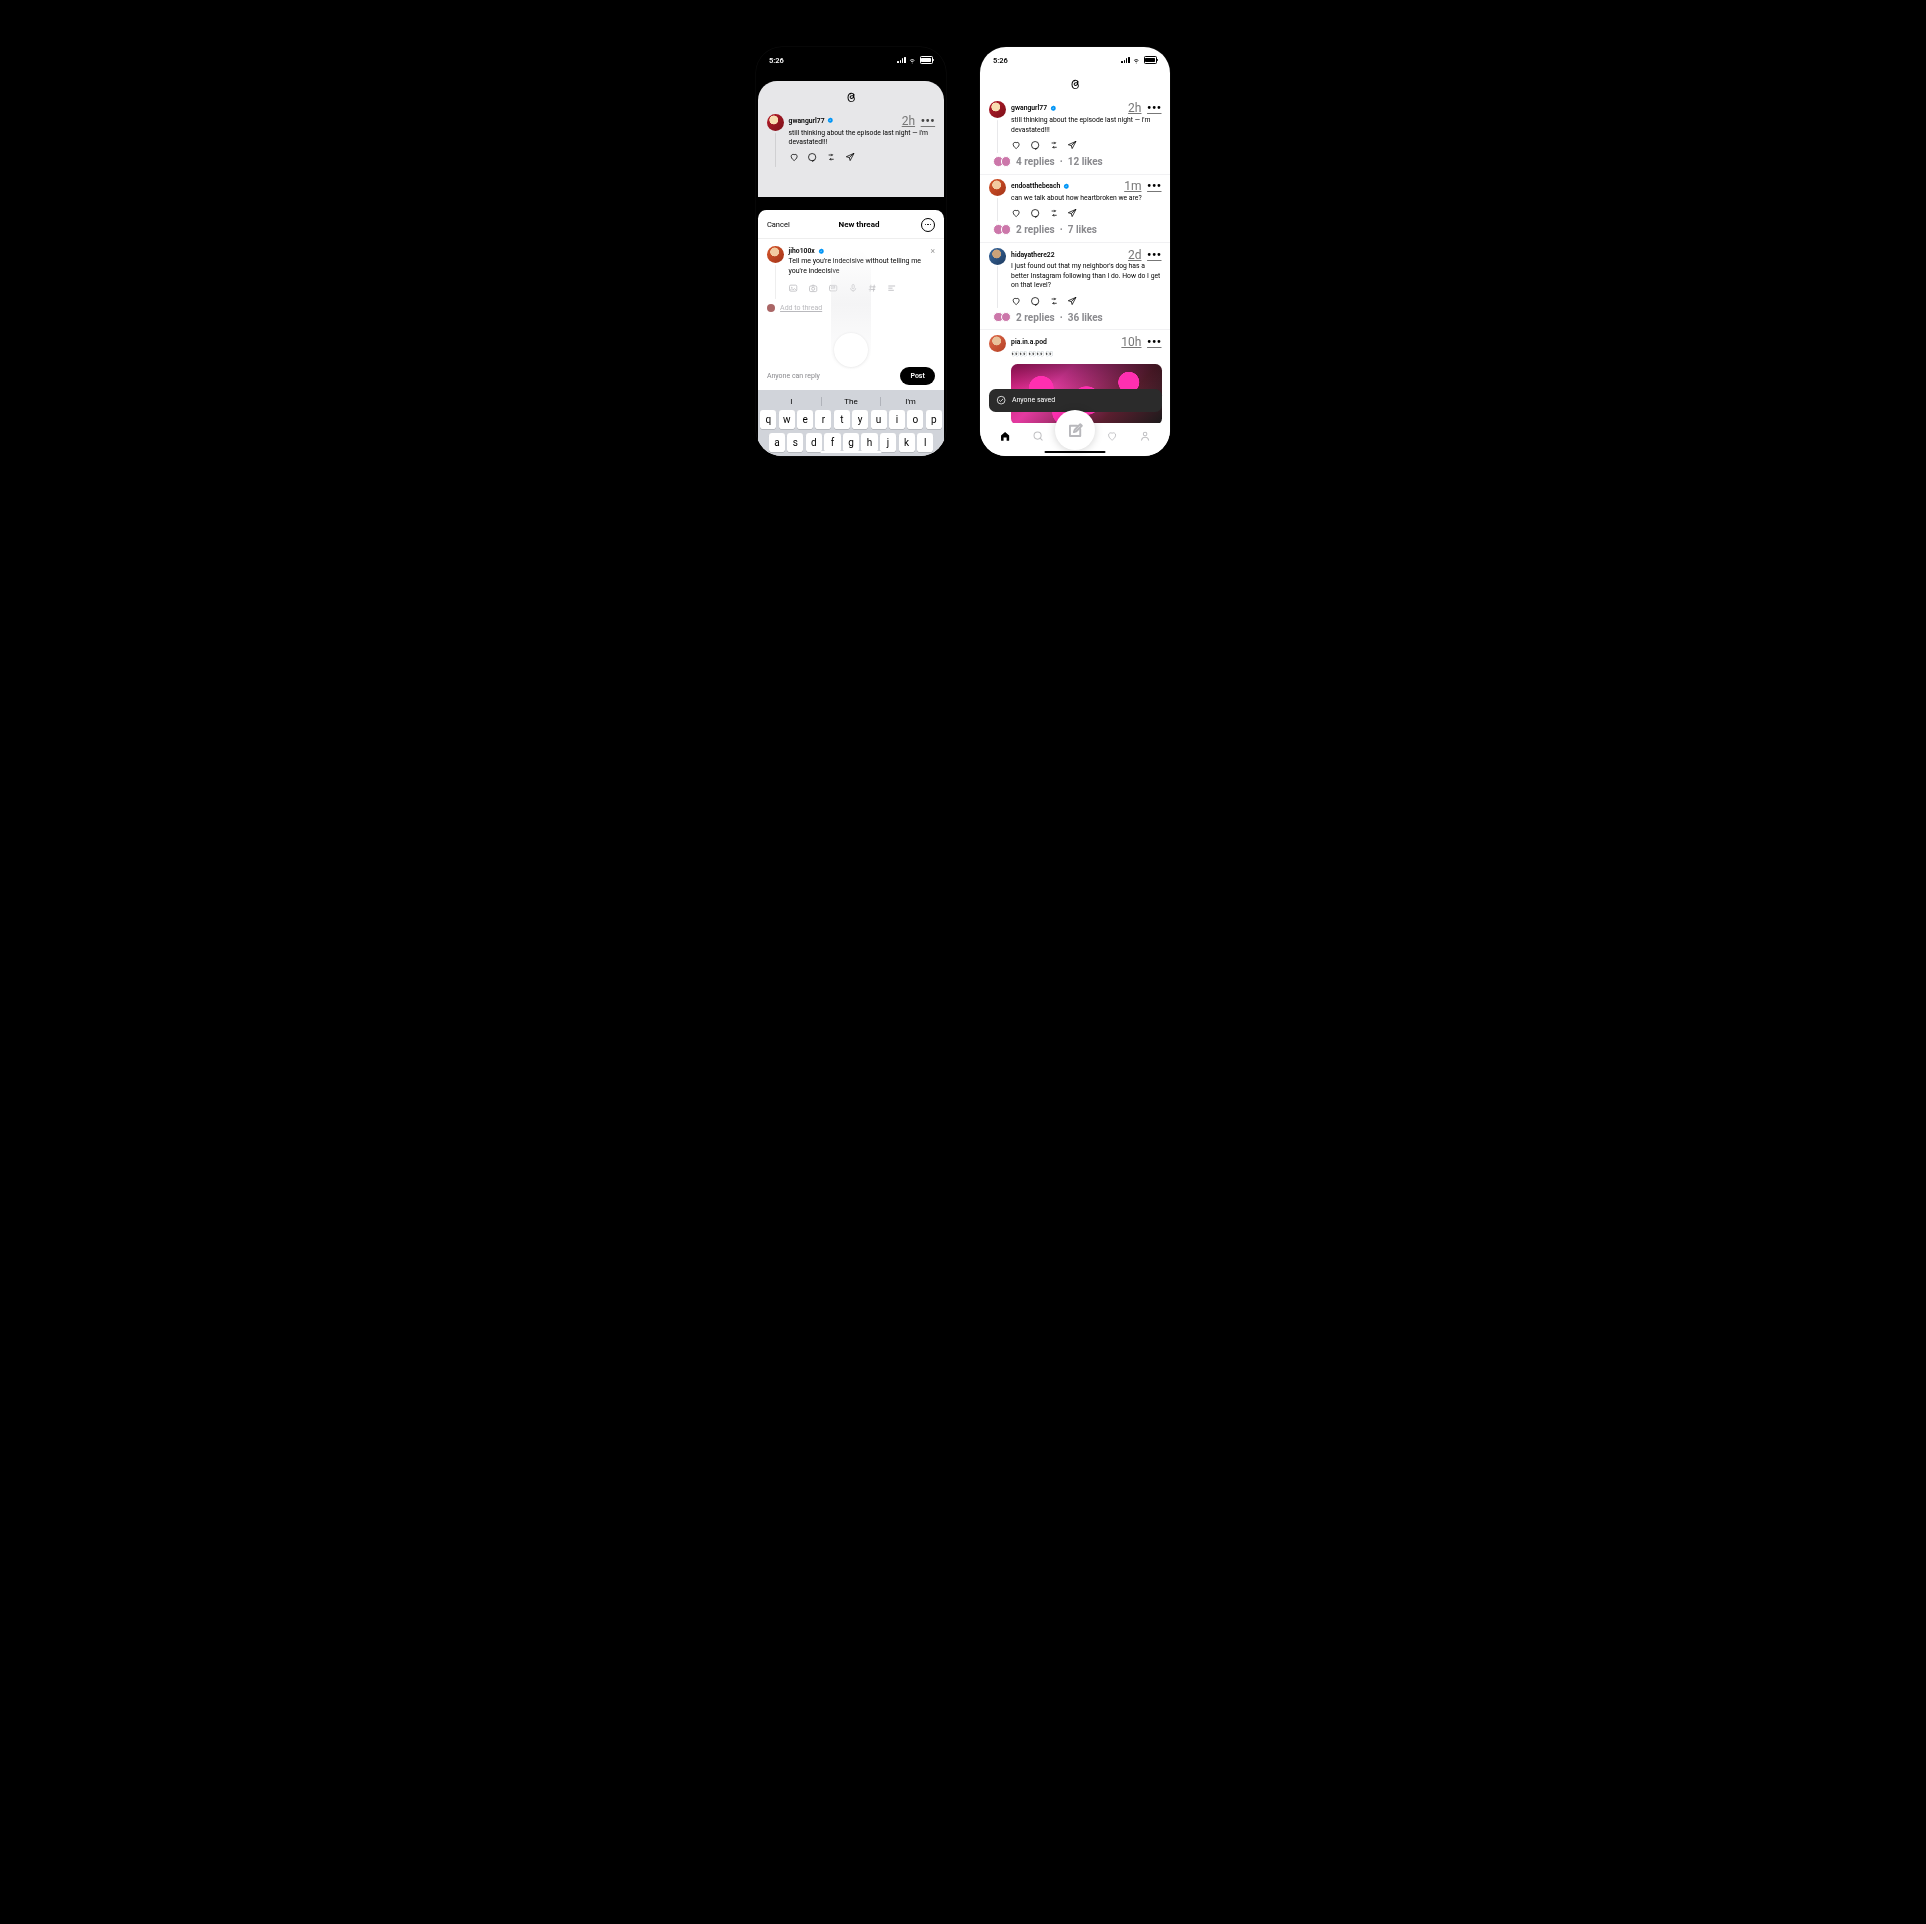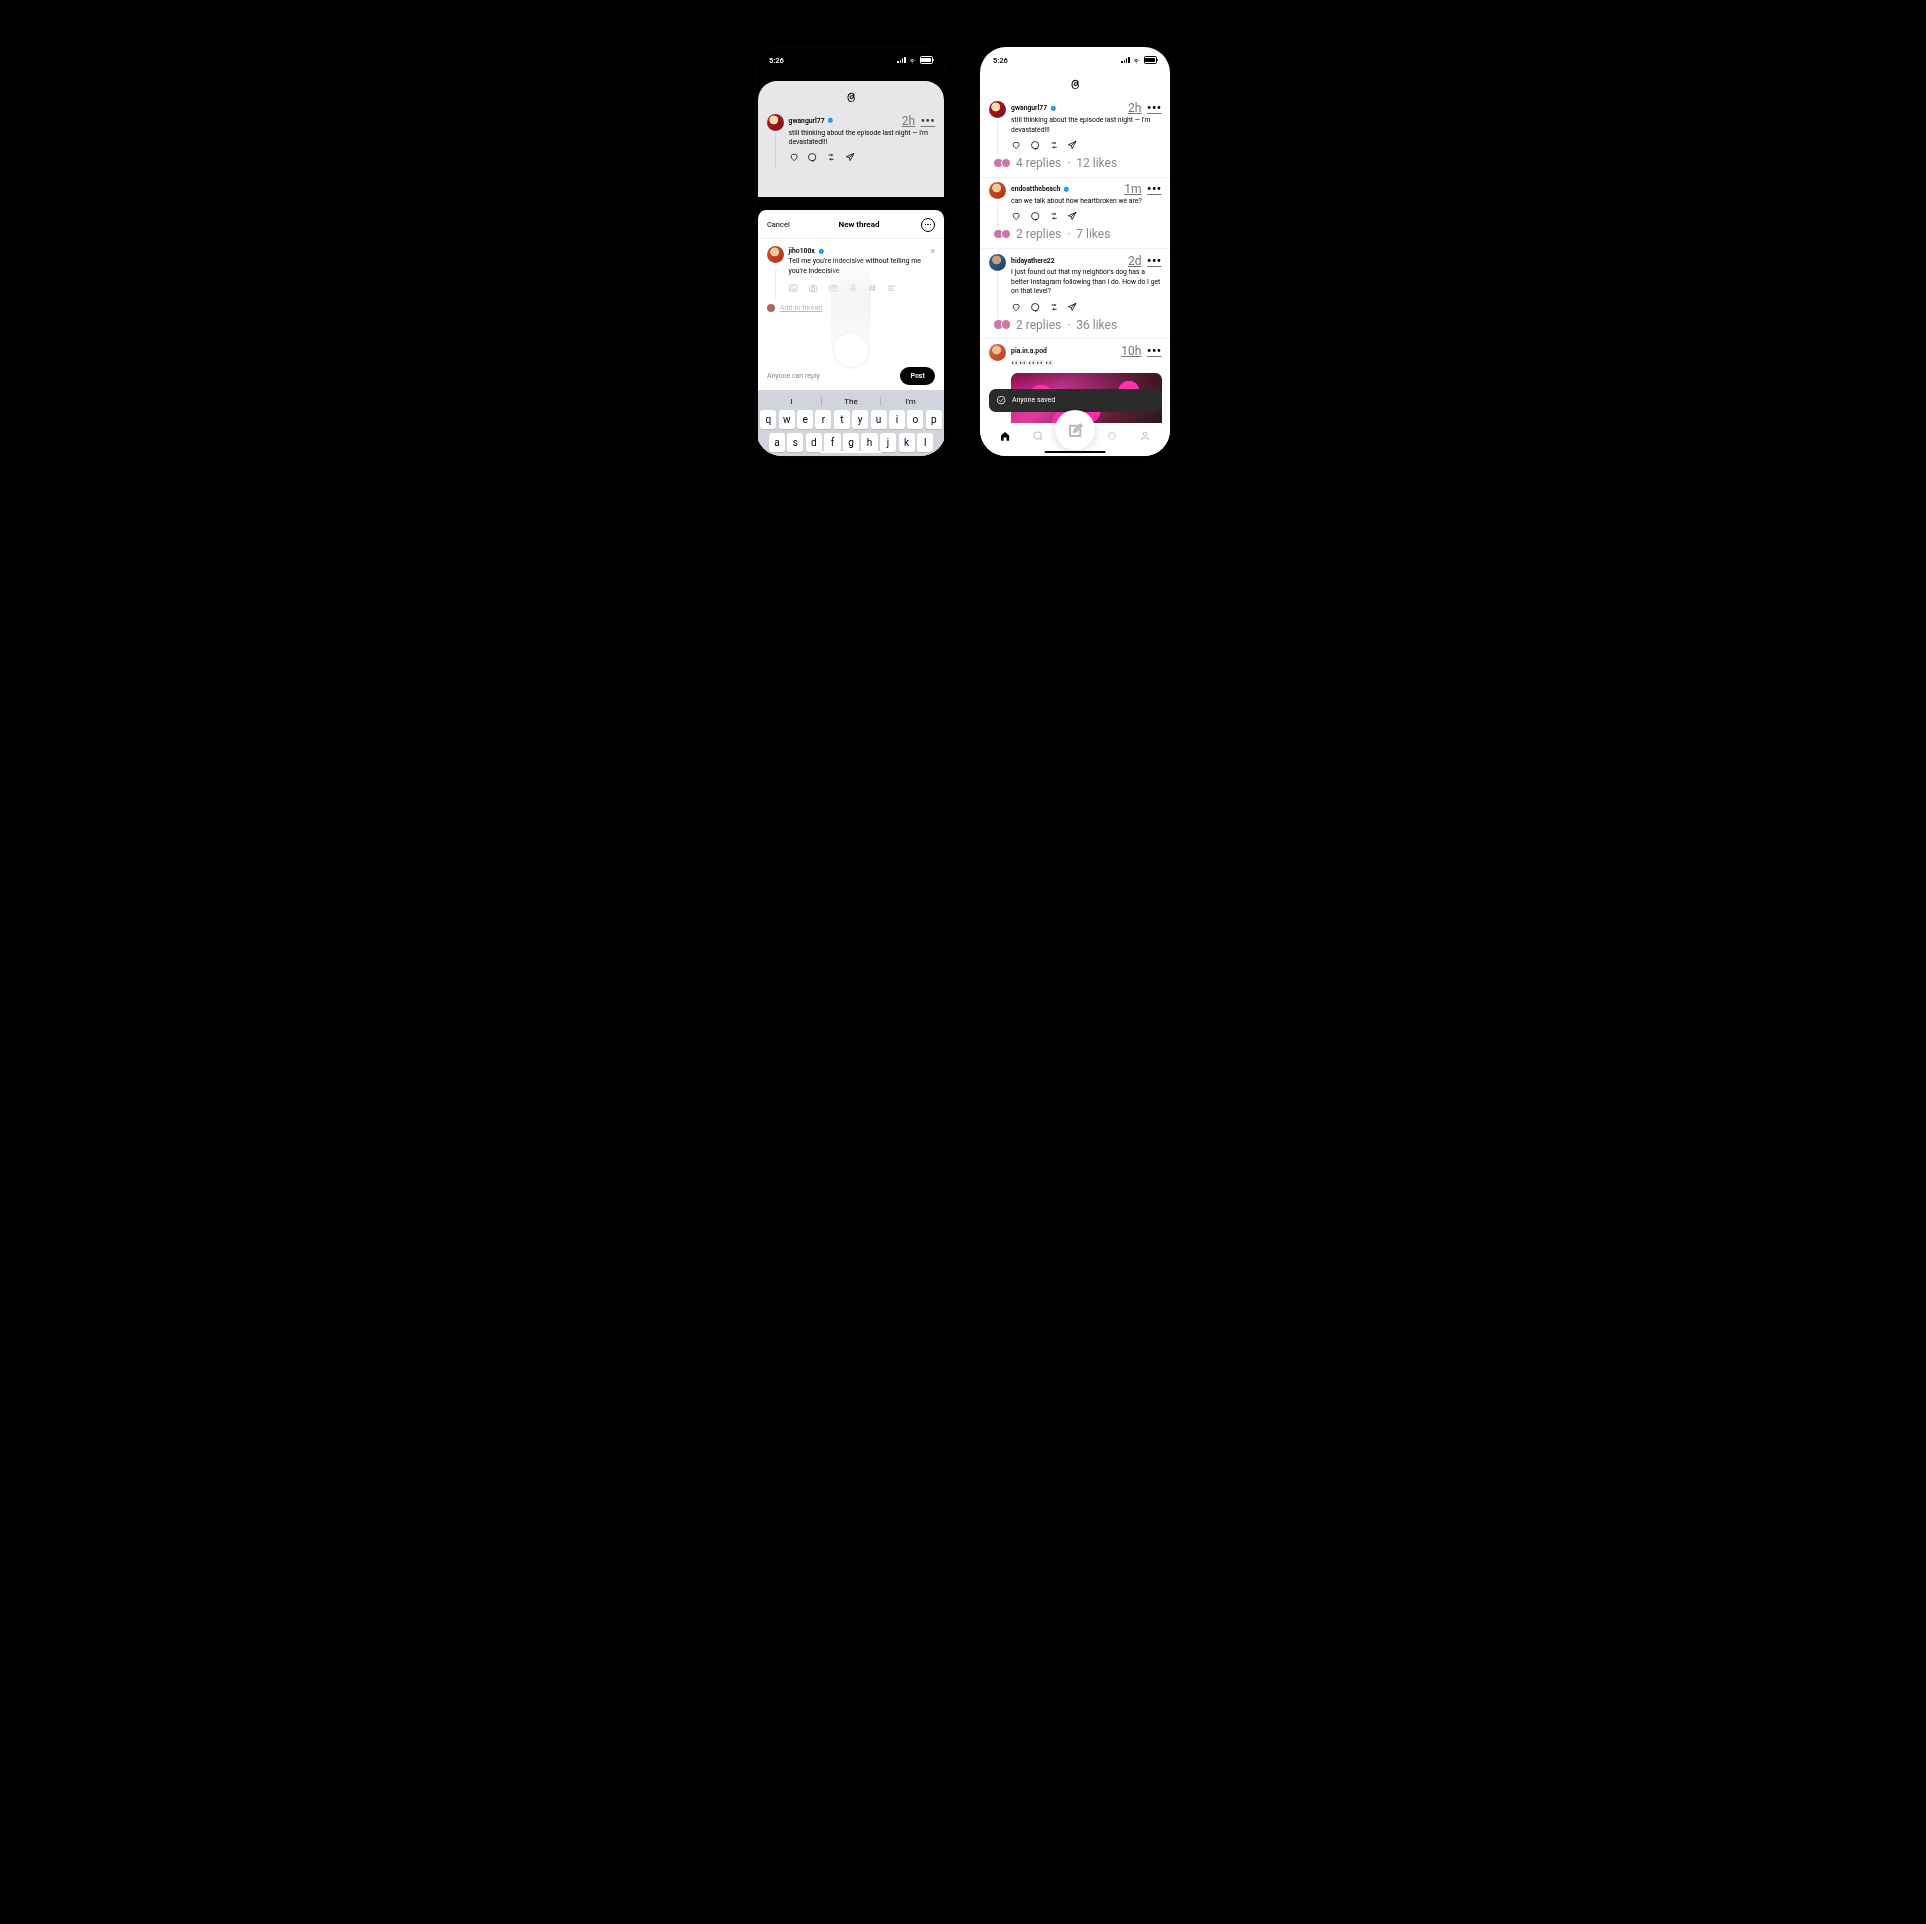--- a/index.html
+++ b/index.html
@@ -34,21 +34,21 @@
   .more{color:#444;font-weight:bold;letter-spacing:0.5px;}
   .light .more{color:#000;}
   .ptxt{font-size:6.8px;line-height:1.4;margin-top:0.9px;color:#000;}
   .actions{display:flex;gap:8.5px;margin-top:4.7px;}
   .actions svg{width:10.3px;height:10.3px;}
   .thread-line{position:absolute;left:17px;top:19px;bottom:-4.7px;width:0.9px;background:#d0d0d2;border-radius:0.9px;}
   .light .thread-line{background:#e8e8ea;}
   .mini-avs{display:flex;}
   .mini-avs span{width:8.5px;height:8.5px;border-radius:50%;background:#c7a;display:block;border:0.9px solid #fff;}
   .mini-avs span+span{margin-left:-2.8px;}
-  .replies-txt{color:#8a8a8e;font-size:12px;}
+  .replies-txt{color:#8a8a8e;font-size:10px;font-weight:bold;}
   
   .sheet{position:absolute;left:2.4px;right:2.4px;bottom:0;top:163px;background:#fff;border-radius:8.5px 8.5px 0 0;display:flex;flex-direction:column;}
   .sheet-head{display:flex;align-items:center;justify-content:space-between;padding:7.5px 8.5px 6.6px 8.5px;border-bottom:0.5px solid #eee;}
   .sheet-head .title{font-weight:700;font-size:8px;position:absolute;left:0;right:0;text-align:center;pointer-events:none;padding-left:16px;}
   .cancel{font-size:7.5px;color:#000;}
   .circlemore{width:12.2px;height:12.2px;border:0.8px solid #000;border-radius:50%;display:flex;align-items:center;justify-content:center;}
   .circlemore span{width:1.4px;height:1.4px;background:#000;border-radius:50%;margin:0 0.5px;}
   .composer{padding:6.6px 8.5px;position:relative;}
   .comp-av{width:17px;height:17px;border-radius:50%;background:#a66;position:absolute;left:8.5px;top:6.6px;}
   .comp-line{position:absolute;left:17px;top:25.4px;width:0.9px;height:34px;background:#eee;border-radius:0.9px;}

